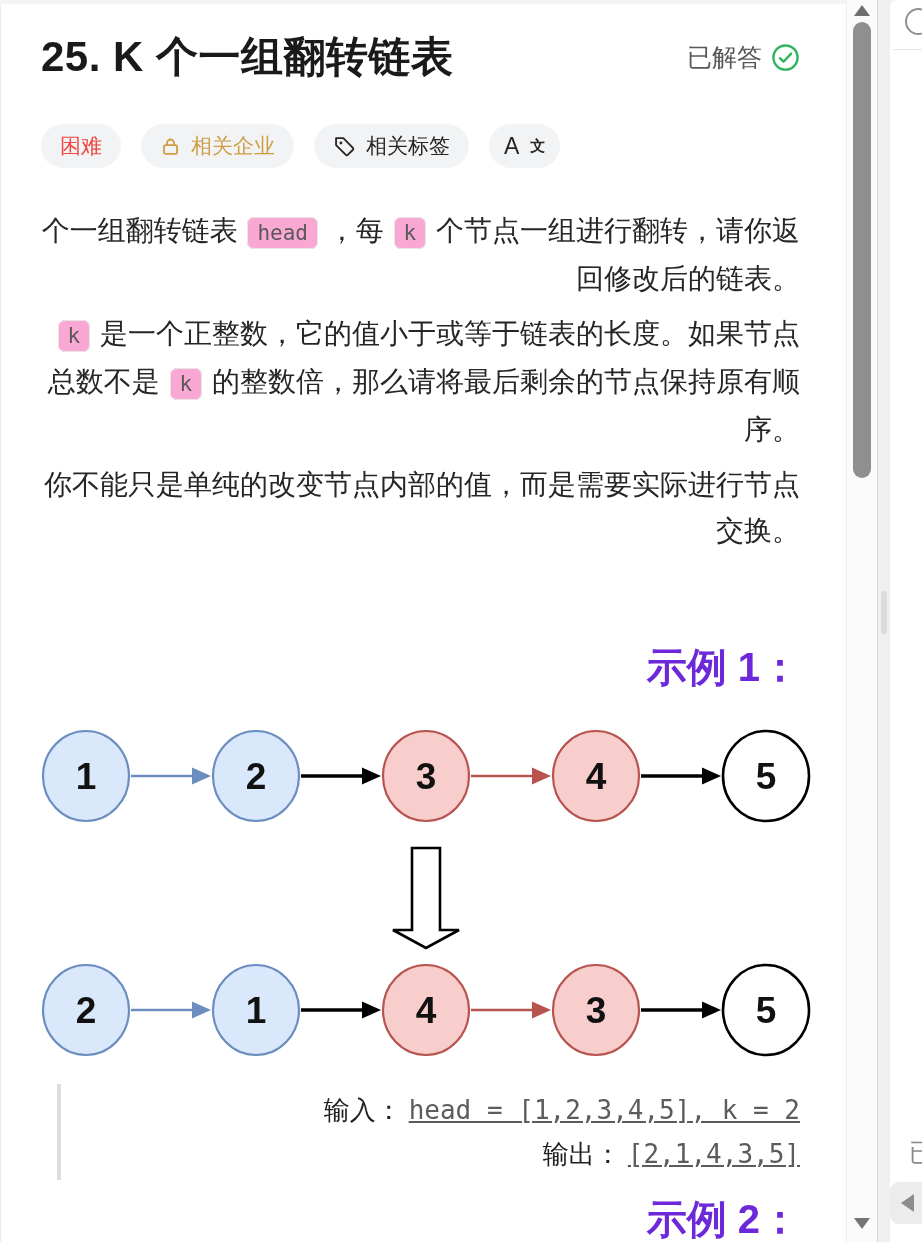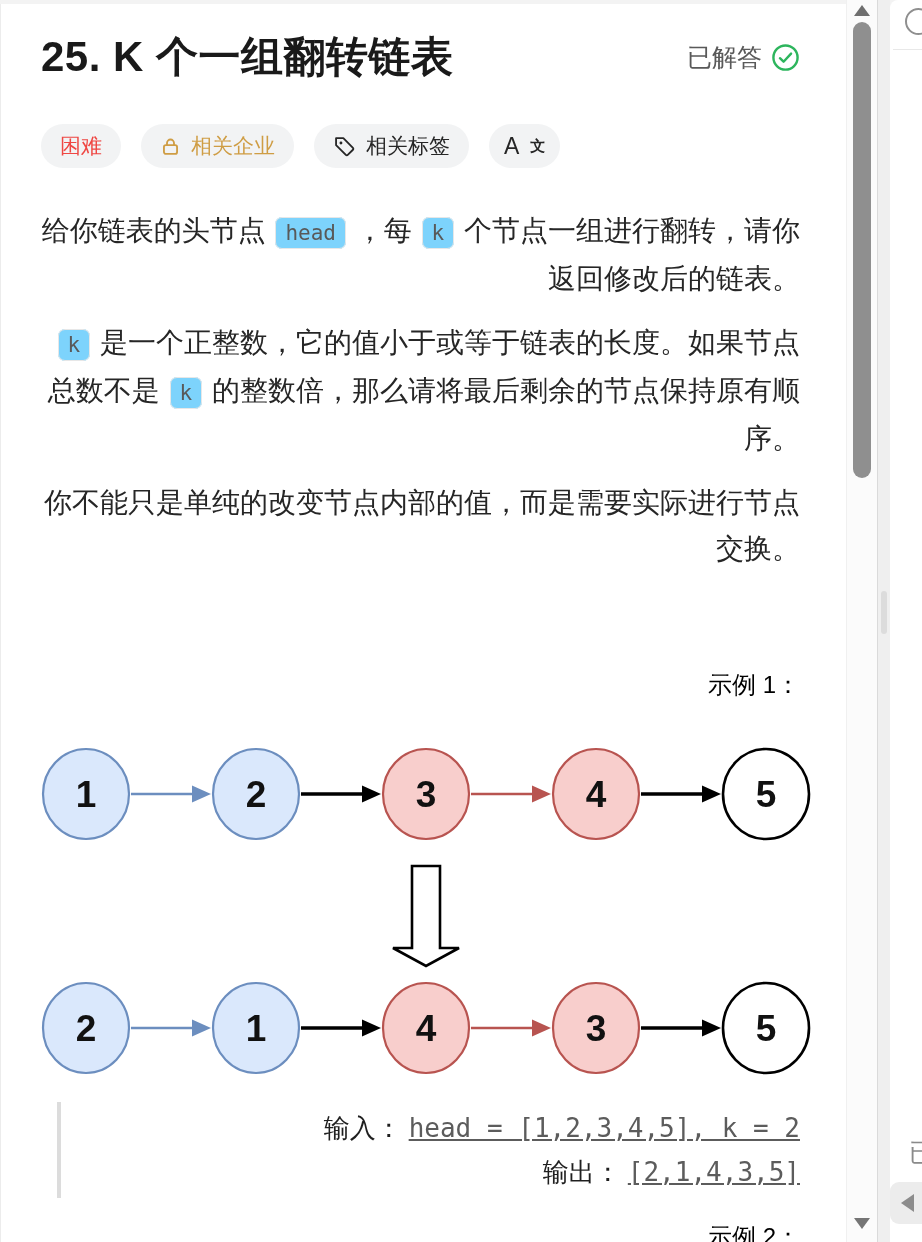--- a/index.html
+++ b/index.html
@@ -30,30 +30,30 @@
     padding: 0 19px; border-radius: 22px; background: #f2f3f4;
     font-size: 21px; color: #262626; cursor: pointer; white-space: nowrap;
   }
   .badge.diff { color: #ef4743; }
   .badge.companies { color: #cf9d44; }
   .badge.fontsize { padding: 0 15px; }
   .badge.fontsize .big { font-size: 23px; }
   .badge.fontsize .small { font-size: 15px; font-weight: bold; margin-left: 1px; }
   .badge svg { display: block; flex: 0 0 auto; }
 
-  .para { font-size: 28px; line-height: 46px; color: #262626; max-width: 760px; margin-top: 18px; }
+  .para { font-size: 28px; line-height: 46px; color: #262626; max-width: 760px; margin-top: 9px; }
   .para.first { margin-top: 40px; }
   .inline-code {
     font-family: "DejaVu Sans Mono", "Liberation Mono", monospace;
-    font-size: 21px; color: #595959; background: #7dd3fc;
+    font-size: 21px; color: #595959; background: #f9a8d4;
     border: 1px solid #e7e7e7; border-radius: 7px; padding: 3px 9px; margin: 0 2px;
     white-space: nowrap;
   }
 
-  .ex-head { font-size: 24px; font-weight: normal; color: #000000; margin-top: 96px; line-height: 34px; }
+  .ex-head { font-size: 40px; font-weight: bold; color: #6d28d9; margin-top: 96px; line-height: 34px; }
   .ex-head.second { margin-top: 22px; }
 
   .diagram { margin-top: 44px; }
   .diagram svg { display: block; }
   .diagram svg text { font-family: "Liberation Sans", "DejaVu Sans", sans-serif; }
   .down-arrow { display: block; margin: 22px 0 12px 340px; }
 
   .example-block {
     margin: 26px 0 0 16px; border-left: 4px solid #dcdcdc; padding: 4px 0 4px 21px;
   }
@@ -149,21 +149,21 @@
             <circle cx="8.3" cy="8.3" r="1.5" fill="#262626" stroke="none"></circle>
           </svg>
           <span>相关标签</span>
         </span>
         <span class="badge fontsize">
           <span class="big">A</span>
             <span class="small">文</span>
         </span>
       </div>
 
-      <p class="para first"><span>给你链表的头节点 </span><code class="inline-code">head</code><span> ，每 </span><code class="inline-code">k</code><span> 个节点一组进行翻转，请你返回修改后的链表。</span></p>
+      <p class="para first"><span>个一组翻转链表 </span><code class="inline-code">head</code><span> ，每 </span><code class="inline-code">k</code><span> 个节点一组进行翻转，请你返回修改后的链表。</span></p>
       <p class="para"><code class="inline-code">k</code><span> 是一个正整数，它的值小于或等于链表的长度。如果节点总数不是 </span><code class="inline-code">k</code><span> 的整数倍，那么请将最后剩余的节点保持原有顺序。</span></p>
       <p class="para"><span>你不能只是单纯的改变节点内部的值，而是需要实际进行节点交换。</span></p>
 
       <h3 class="ex-head">示例 1：</h3>
 
       <div class="diagram">
         <div>
             <svg width="780" height="96" viewBox="0 0 780 96">
               <line x1="90" y1="48" x2="154" y2="48" stroke="#6c8ebf" stroke-width="2.6"></line>
               <polygon points="170,48 151,39.5 151,56.5" fill="#6c8ebf"></polygon>

